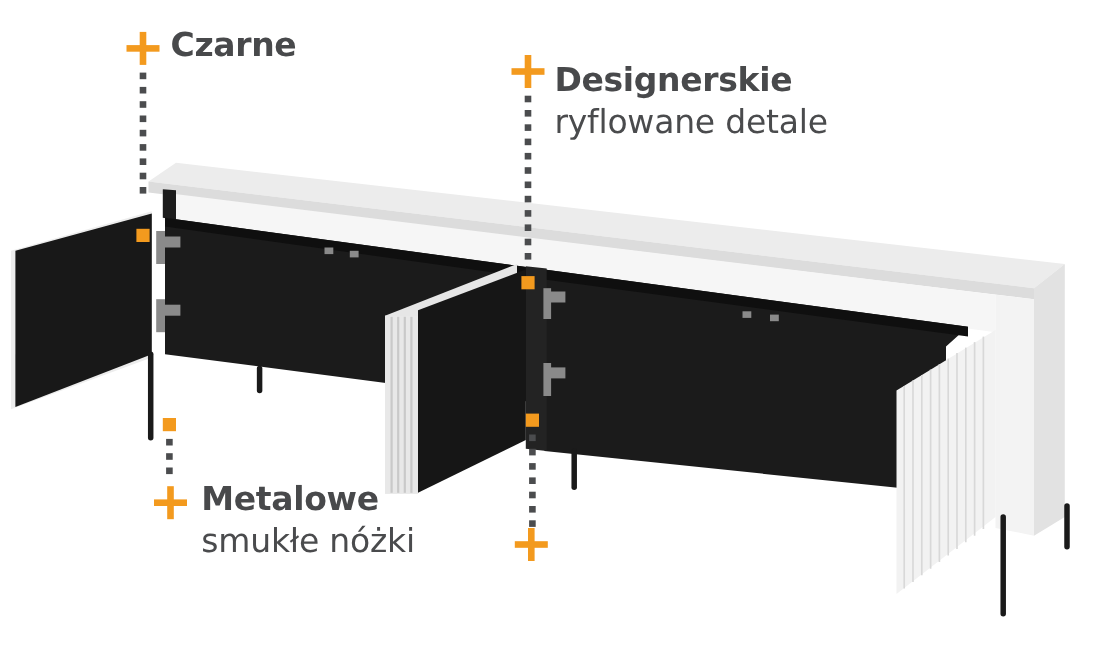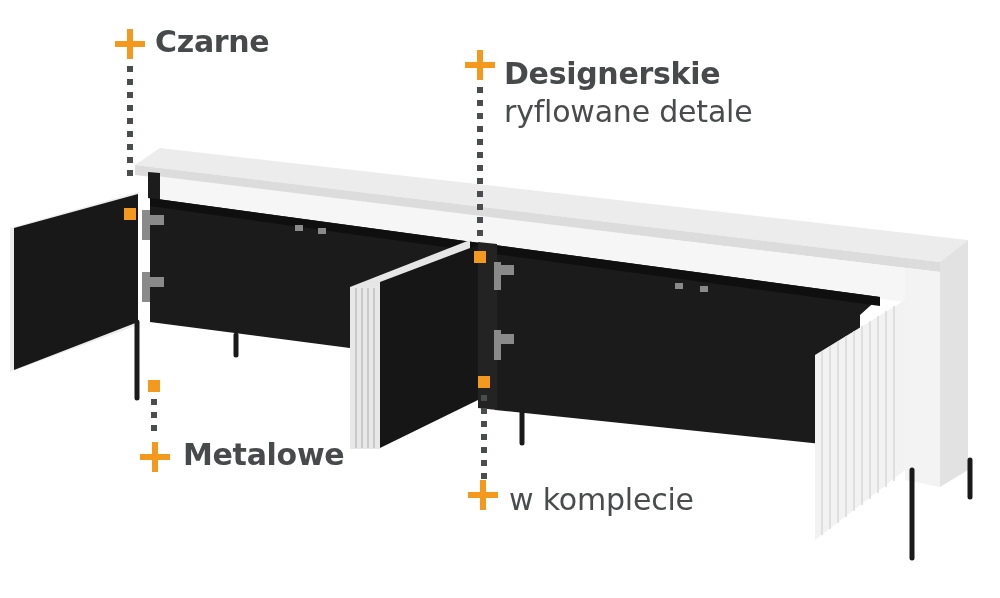--- a/index.html
+++ b/index.html
@@ -144,30 +144,30 @@
 
   <div class="marker" style="left:148px; top:380px;"></div>
   <div class="dotline" style="left:151px; top:399px;">
     <span></span>
       <span></span>
       <span></span>
   </div>
   <div class="plus" style="left:140px; top:442px;"></div>
   <div class="label" style="left:183px; top:440px;">
     <span class="title">Metalowe</span>
+    <span class="sub">smukłe nóżki</span>
   </div>
 
   <div class="marker" style="left:478px; top:376px;"></div>
   <div class="dotline" style="left:481px; top:395px;">
     <span></span>
       <span></span>
       <span></span>
       <span></span>
       <span></span>
       <span></span>
       <span></span>
   </div>
   <div class="plus" style="left:468px; top:480px;"></div>
   <div class="label" style="left:509px; top:477px;">
-    <span class="sub">w komplecie</span>
   </div>
 
 </div>
 
 </body></html>

